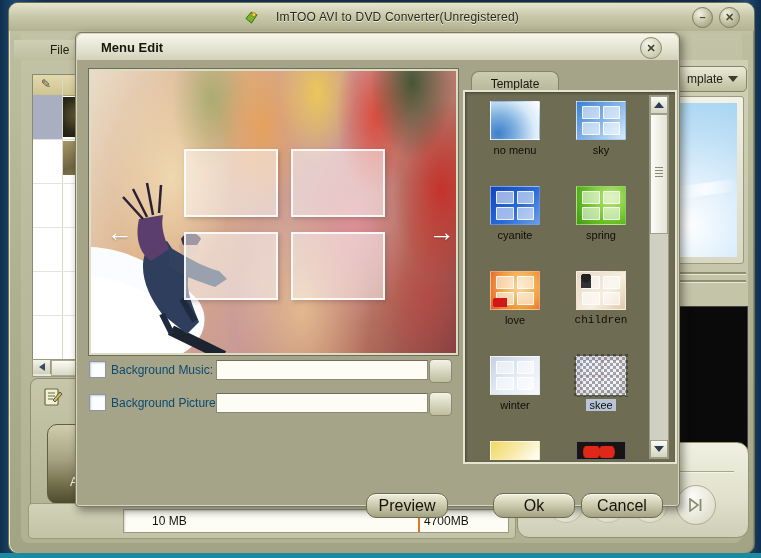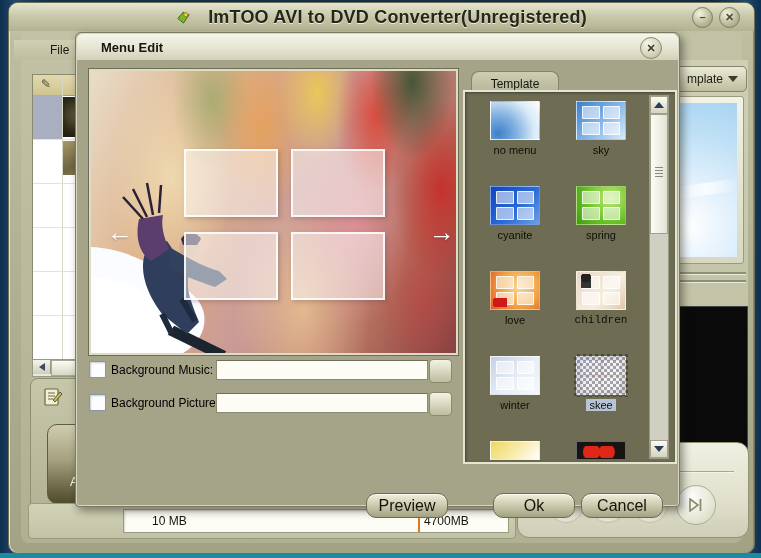--- a/index.html
+++ b/index.html
@@ -7,21 +7,21 @@
         background:linear-gradient(90deg,#0f2f4e 0%,#1d4a6e 2%,#11314f 6%,#0f2d49 94%,#1d4a6e 98%,#0f2f4e 100%);}
   #root::after{content:"";position:absolute;left:0;right:0;bottom:0;height:5px;background:#1e8aa0;}
   .abs{position:absolute;}
   
   .app-window{left:8px;top:2px;width:745px;height:550px;border-radius:10px;
     background:linear-gradient(180deg,#d8d8c0 0%,#bdbd9f 6%,#b0b092 50%,#a2a284 100%);
     border:1px solid #6f6f54;box-shadow:inset 0 1px 0 #f4f4e6, inset 1px 0 0 #e6e6d2, inset -1px 0 0 #8a8a6e;}
   .titlebar{left:0;top:0;right:0;height:28px;border-radius:9px 9px 0 0;
     background:linear-gradient(180deg,#e6e6d0 0%,#c9c9ab 45%,#b3b393 100%);
     display:flex;align-items:center;justify-content:center;}
-  .title-text{font-size:18px;font-weight:bold;color:#26261a;text-shadow:0 1px 0 #eeeedd;letter-spacing:.2px;margin-left:11px;}
+  .title-text{font-size:12px;font-weight:normal;color:#26261a;text-shadow:0 1px 0 #eeeedd;letter-spacing:.2px;margin-left:11px;}
   .app-icon{margin-right:6px;display:inline-flex;}
   .win-controls{position:absolute;right:14px;top:4px;display:flex;gap:6px;}
   .win-btn{width:19px;height:19px;border-radius:50%;border:1px solid #7c7c5e;
     background:radial-gradient(circle at 35% 30%,#f2f2e2,#b9b999 60%,#9c9c7c);
     color:#4b4b36;font-size:11px;font-weight:bold;display:flex;align-items:center;justify-content:center;line-height:1;cursor:default;}
   .app-body{left:12px;top:30px;right:12px;bottom:10px;border-radius:0 0 8px 8px;
     background:linear-gradient(180deg,#c2c2a6,#b0b092);}
   
   .menubar{left:14px;top:40px;width:660px;height:20px;background:linear-gradient(180deg,#cfcfb4,#bdbda0);}
   .menu-item{position:absolute;left:30px;top:2px;font-size:12px;color:#1c1c10;padding:1px 6px;}
@@ -138,21 +138,21 @@
   .ts-btn{position:absolute;left:0;width:16px;height:16px;background:linear-gradient(180deg,#fbfbf2,#d4d4c0);border:1px solid #a0a08a;
     display:flex;align-items:center;justify-content:center;}
   .ts-thumb{position:absolute;left:0;top:18px;width:16px;height:118px;background:linear-gradient(90deg,#fdfdf8,#e2e2d4);border:1px solid #a0a08a;}
   .ts-grip{position:absolute;left:4px;top:52px;width:8px;height:10px;
     background:repeating-linear-gradient(180deg,#8a8a74 0 1px,transparent 1px 3px);}
   .tri-up{width:0;height:0;border-style:solid;border-width:0 5px 6px 5px;border-color:transparent transparent #2c3c54 transparent;}
   .tri-down{width:0;height:0;border-style:solid;border-width:6px 5px 0 5px;border-color:#2c3c54 transparent transparent transparent;}
   
   .form-row{position:absolute;left:0;width:100%;height:20px;}
   .checkbox{position:absolute;left:13px;top:0;width:15px;height:15px;background:#fdfdfd;border:1px solid #8a96a6;box-shadow:inset 1px 1px 2px rgba(90,110,140,.35);}
-  .form-label{position:absolute;left:35px;top:2px;font-size:12px;color:#000000;}
+  .form-label{position:absolute;left:35px;top:2px;font-size:12px;color:#0c4a6e;}
   .form-input{position:absolute;left:140px;top:-1px;width:204px;height:16px;background:#fdfdf6;border:1px solid #8a8a72;
     border-top-color:#6e6e58;font-size:11px;padding:1px 3px;font-family:"Liberation Sans",sans-serif;}
   .browse-btn{position:absolute;left:353px;top:-2px;width:21px;height:19px;border-radius:4px;border:1px solid #8a8a6e;
     background:linear-gradient(180deg,#f4f3e4,#bdbda0);font-size:10px;color:#3a3a28;display:flex;align-items:flex-end;justify-content:center;line-height:1;padding-bottom:3px;}
   
   .dlg-btn{position:absolute;top:460px;height:23px;border-radius:10px;border:1px solid #6c6c50;
     background:linear-gradient(180deg,#f0efdc 0%,#cfceb2 45%,#a3a282 100%);
     box-shadow:inset 0 1px 0 #fbfaf0;font-size:16px;color:#14140a;display:flex;align-items:center;justify-content:center;
     font-family:"Liberation Sans",sans-serif;}
 </style>

